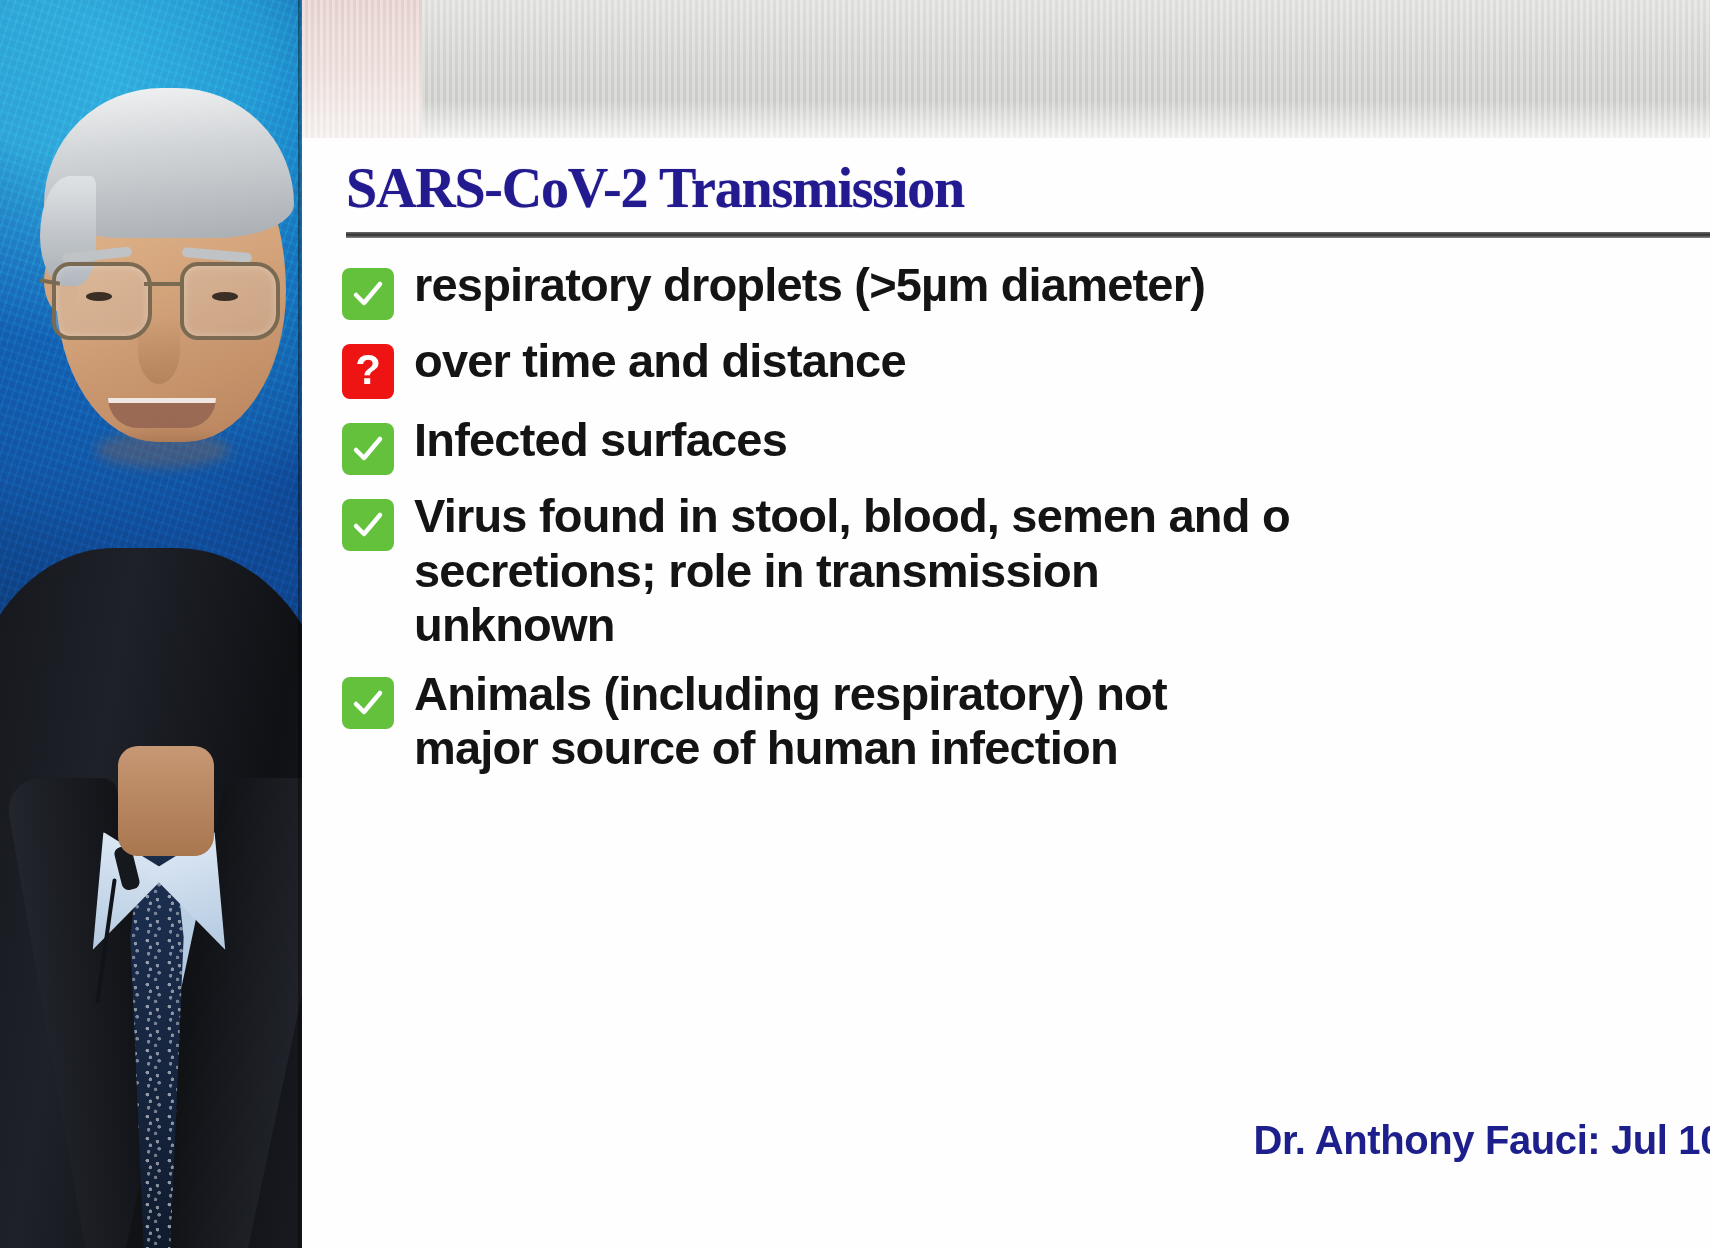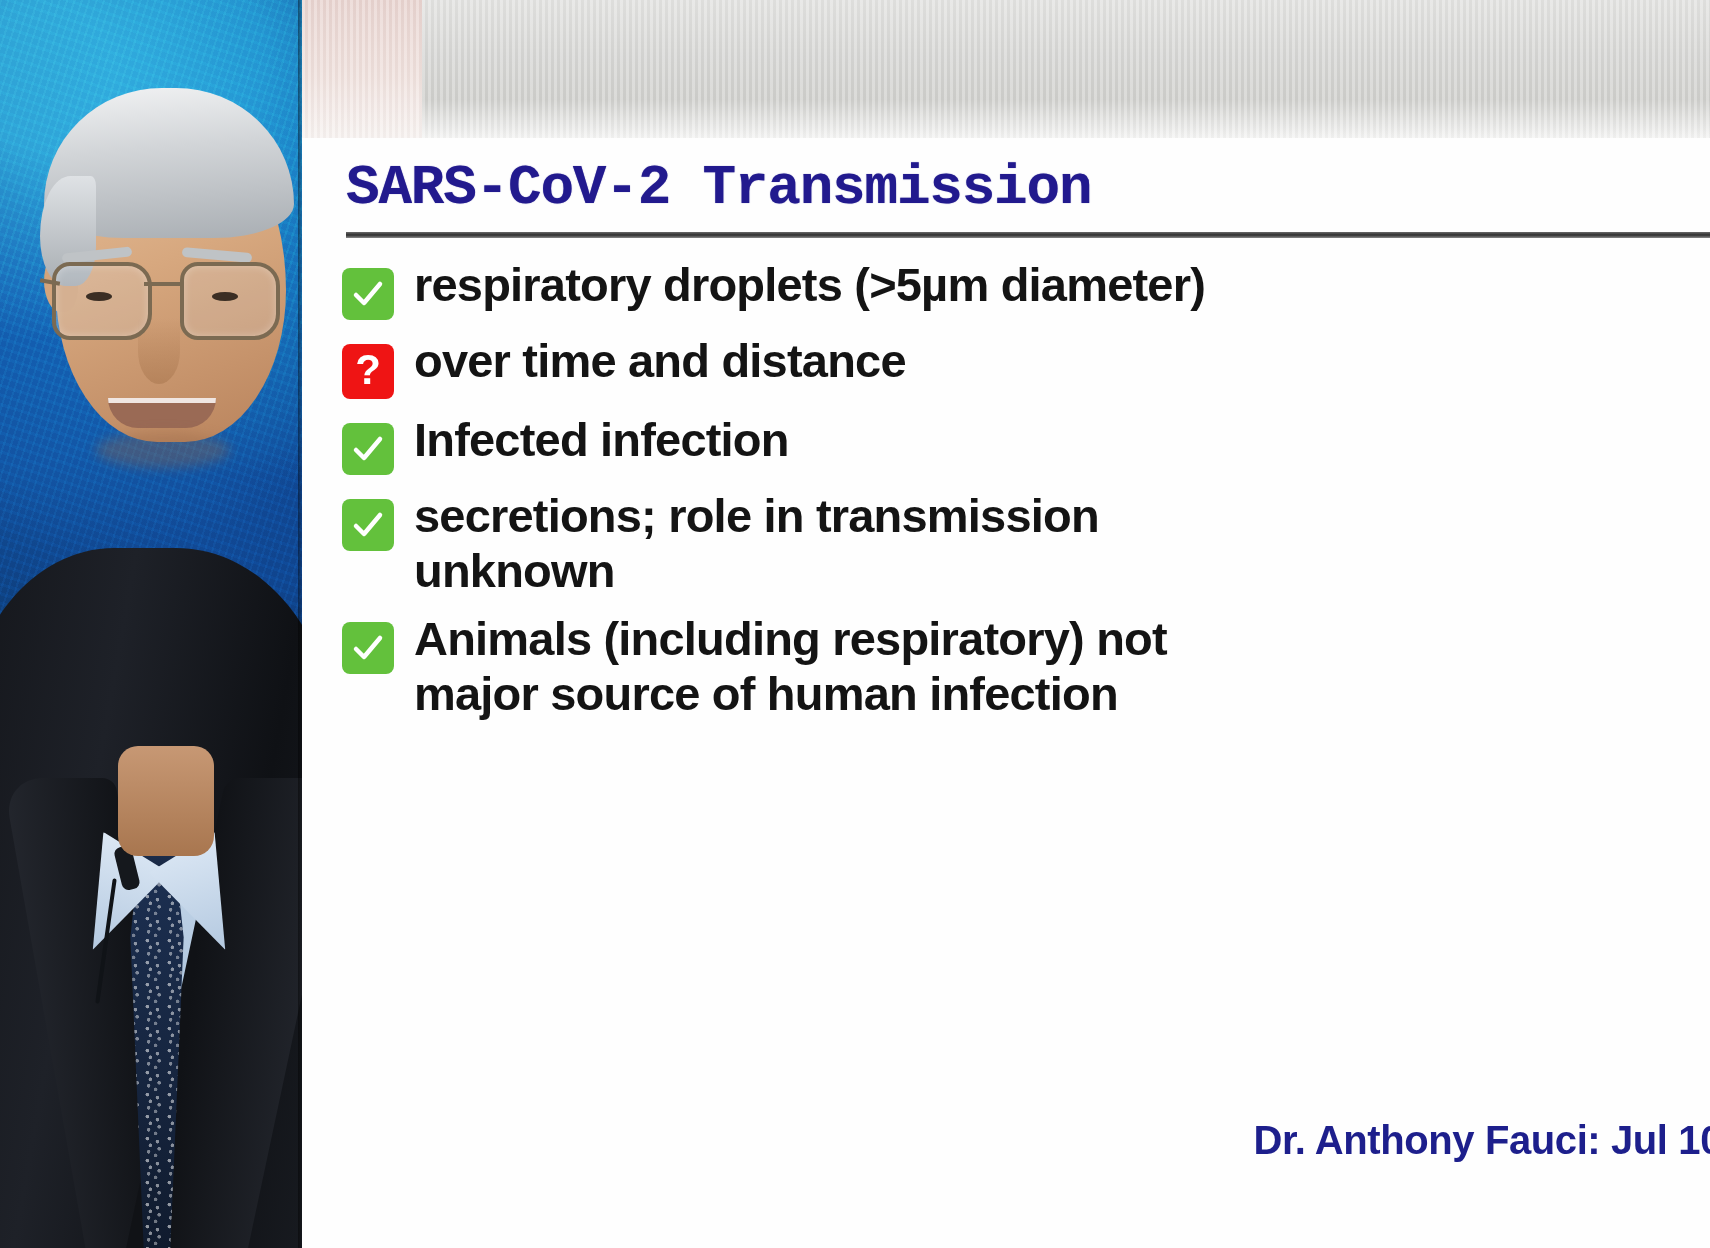--- a/index.html
+++ b/index.html
@@ -346,21 +346,21 @@
   }
 
   .slide-title {
     position: absolute;
     left: 44px;
     top: 18px;
     font-size: 56px;
     font-weight: bold;
     color: #221a8e;
     letter-spacing: -1.2px;
-    font-family: Liberation Mono, monospace;
+    font-family: Liberation Serif, serif;
     white-space: nowrap;
     text-shadow: 0 0 1px rgba(34,26,142,0.6);
   }
   .title-rule {
     position: absolute;
     left: 44px;
     top: 94px;
     width: 1364px;
     height: 6px;
     background: linear-gradient(180deg, #6a6a6a 0%, #2f2f2f 50%, #8a8a8a 100%);
@@ -499,31 +499,32 @@
           </div>
         </div>
 
         <div class="bullet">
           <div class="marker check">
             <svg width="34" height="34" viewBox="0 0 34 34" aria-hidden="true">
               <path d="M5 18 L13 26 L29 7" fill="none" stroke="#ffffff" stroke-width="4.5" stroke-linecap="round" stroke-linejoin="round"></path>
             </svg>
           </div>
           <div class="bullet-text">
-            <span>Infected infection</span>
+            <span>Infected surfaces</span>
           </div>
         </div>
 
         <div class="bullet">
           <div class="marker check">
             <svg width="34" height="34" viewBox="0 0 34 34" aria-hidden="true">
               <path d="M5 18 L13 26 L29 7" fill="none" stroke="#ffffff" stroke-width="4.5" stroke-linecap="round" stroke-linejoin="round"></path>
             </svg>
           </div>
           <div class="bullet-text">
+            <span>Virus found in stool, blood, semen and o</span>
             <span class="line2">secretions; role in transmission</span>
             <span class="line3">unknown</span>
           </div>
         </div>
 
         <div class="bullet">
           <div class="marker check">
             <svg width="34" height="34" viewBox="0 0 34 34" aria-hidden="true">
               <path d="M5 18 L13 26 L29 7" fill="none" stroke="#ffffff" stroke-width="4.5" stroke-linecap="round" stroke-linejoin="round"></path>
             </svg>

